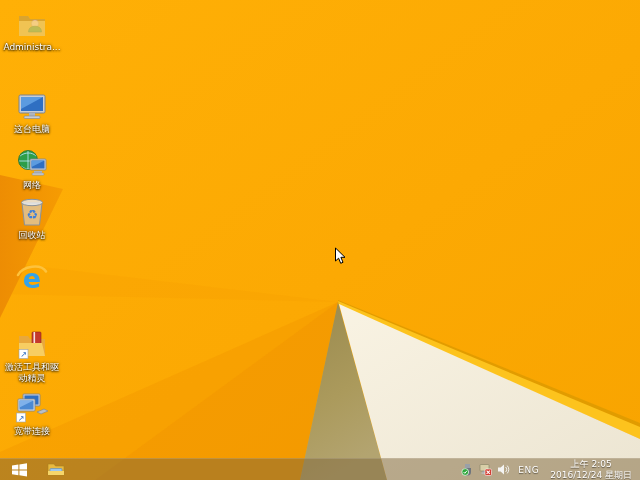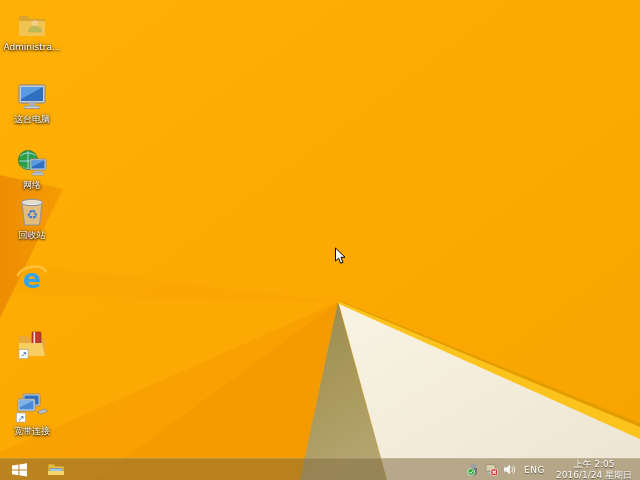--- a/index.html
+++ b/index.html
@@ -82,21 +82,21 @@
         <path d="M3 6 L12 6 L14 9 L29 9 L29 26 L3 26 Z" fill="#e8b33c"></path>
         <path d="M3 6 L12 6 L14 9 L29 9 L29 11 L3 11 Z" fill="#d9a430"></path>
         <circle cx="19" cy="13.5" r="3.6" fill="#f3cda4" stroke="#c79a6b" stroke-width=".5"></circle>
         <path d="M12.5 22 C12.5 17.8 15.5 16.2 19 16.2 C22.5 16.2 25.5 17.8 25.5 22 Z" fill="#79a23f" stroke="#5d7e2e" stroke-width=".5"></path>
         <path d="M3 11 L29 11 L29 26 L3 26 Z" fill="#f5cf66" opacity="0.55"></path>
       </svg>
     </span>
     <span class="lbl">Administra...</span>
   </div>
 
-  <div class="dicon" style="top:78px">
+  <div class="dicon" style="top:88px">
     <span class="art">
       <svg width="32" height="30" viewBox="0 0 32 30">
         <rect x="3" y="3" width="26" height="18" rx="1.5" fill="#c8cdd4" stroke="#7d838c" stroke-width="1"></rect>
         <rect x="5" y="5" width="22" height="14" fill="#2f6fc2"></rect>
         <path d="M5 5 L27 5 L5 17 Z" fill="#5b9be0"></path>
         <rect x="13" y="21" width="6" height="3" fill="#aeb4bc"></rect>
         <rect x="8" y="24" width="16" height="2.5" rx="1" fill="#c8cdd4" stroke="#7d838c" stroke-width=".6"></rect>
       </svg>
     </span>
     <span class="lbl">这台电脑</span>
@@ -142,20 +142,21 @@
     <span class="art">
       <svg width="32" height="32" viewBox="0 0 32 32">
         <path d="M3 8 L12 8 L14 11 L29 11 L29 28 L3 28 Z" fill="#e8a83c"></path>
         <rect x="16" y="4" width="9" height="17" rx="1" fill="#c5392c" stroke="#8e241b" stroke-width=".6"></rect>
         <rect x="17.5" y="4" width="1.6" height="17" fill="#ffffff" opacity=".85"></rect>
         <path d="M3 15 L26 15 L29 28 L3 28 Z" fill="#f7ce62"></path>
         <rect x="3" y="21.5" width="9" height="9" fill="#fff" stroke="#9aa0a8" stroke-width=".6"></rect>
         <text x="7.5" y="29" text-anchor="middle" font-size="8" fill="#2f6fc2">↗</text>
       </svg>
     </span>
+    <span class="lbl">激活工具和驱动精灵</span>
   </div>
 
   <div class="dicon" style="top:390px">
     <span class="art">
       <svg width="36" height="32" viewBox="0 0 36 32">
         <rect x="9" y="2" width="17" height="12" rx="1" fill="#c8cdd4" stroke="#7d838c" stroke-width=".8"></rect>
         <rect x="10.5" y="3.5" width="14" height="9" fill="#2f6fc2"></rect>
         <rect x="4" y="7" width="17" height="12" rx="1" fill="#d6dbe2" stroke="#7d838c" stroke-width=".8"></rect>
         <rect x="5.5" y="8.5" width="14" height="9" fill="#4b8ad4"></rect>
         <path d="M5.5 8.5 L19.5 8.5 L5.5 15.5 Z" fill="#7fb1ea"></path>
@@ -209,17 +210,17 @@
 
       <svg class="trayico" viewBox="0 0 13 13">
         <path d="M1 4.5 h2.6 L7 1.5 v10 L3.6 8.5 H1 Z" fill="#f4f4f2"></path>
         <path d="M8.6 4 a3.4 3.4 0 0 1 0 5 M10.2 2.6 a5.6 5.6 0 0 1 0 7.8" stroke="#f4f4f2" stroke-width="1" fill="none"></path>
       </svg>
 
       <span id="lang">ENG</span>
 
       <div id="clock">
         <div>上午 2:05</div>
-        <div>2016/1/24 星期日</div>
+        <div>2016/12/24 星期日</div>
       </div>
     </div>
   </div>
 </div>
 
 </body></html>

